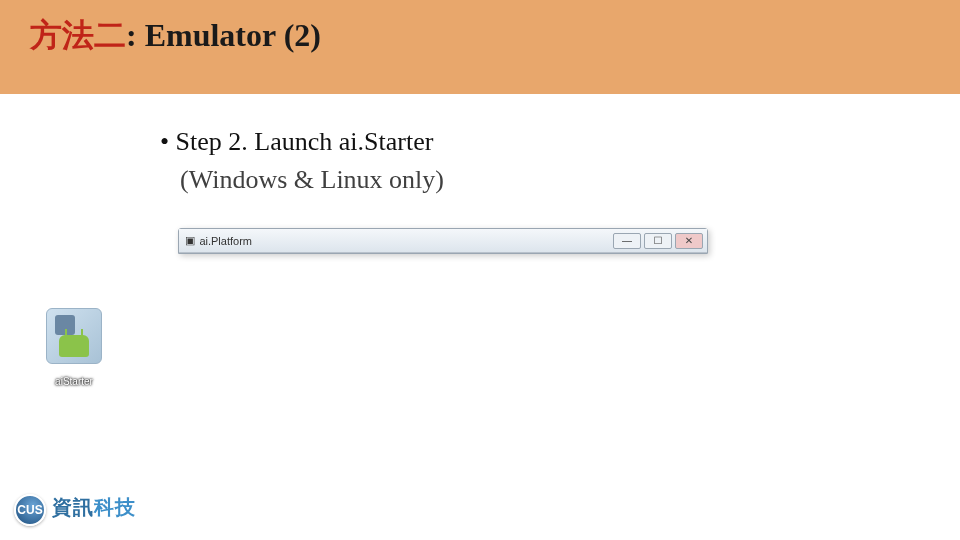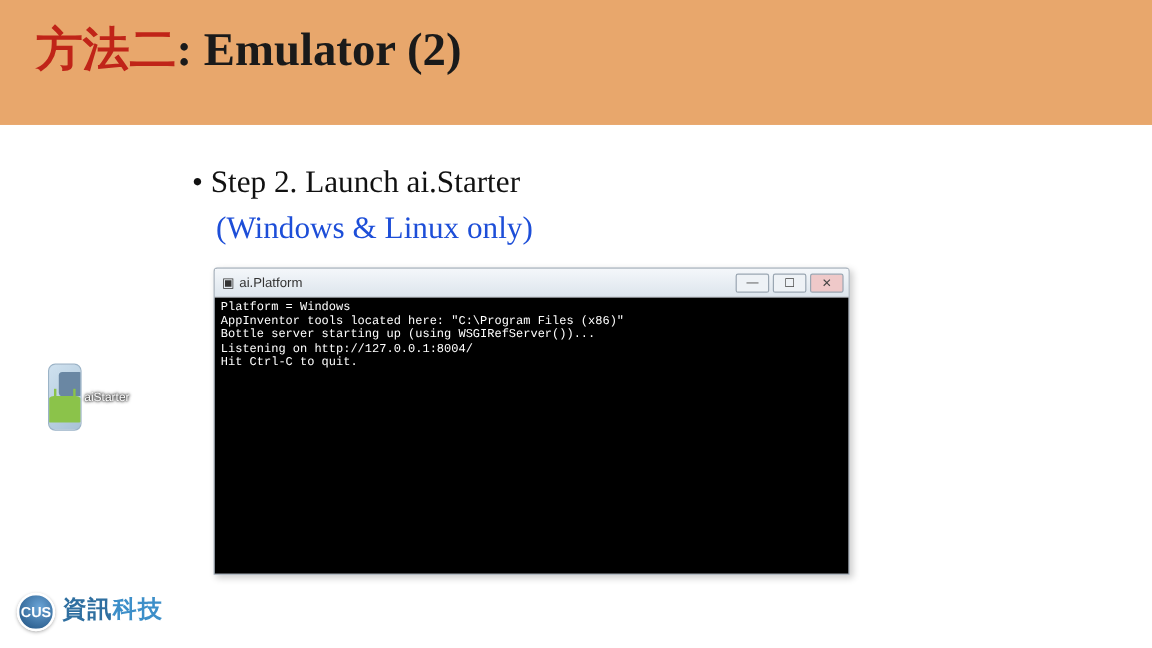--- a/index.html
+++ b/index.html
@@ -18,52 +18,52 @@
     position: relative;
   }
   .header-band::after {
     content: "";
     position: absolute;
     left: 0; right: 0; bottom: 0;
     height: 4px;
     background: #e8a76c;
   }
   .title {
-    font-size: 39px;
+    font-size: 32px;
     font-weight: bold;
   }
   .title .zh { color: #c02418; font-family: "Microsoft JhengHei", "SimHei", sans-serif; }
   .title .en { color: #1a1a1a; }
   .content {
     padding: 30px 32px 0 160px;
   }
   .bullet-line {
     font-size: 26px;
     color: #111;
     line-height: 1.35;
     margin-bottom: 6px;
   }
   .bullet-sub {
     font-size: 26px;
-    color: #1d4ed8;
+    color: #404040;
     padding-left: 20px;
-    margin-bottom: 18px;
+    margin-bottom: 33px;
   }
   .terminal-wrap {
     display: flex;
     align-items: flex-start;
     gap: 90px;
   }
   .desktop-icon {
     width: 68px;
     margin-top: 80px;
     display: flex;
-    flex-direction: row;
+    flex-direction: column;
     align-items: center;
-    gap: 2px;
+    gap: 12px;
     margin-left: -120px;
     justify-content: space-between;
   }
   .desktop-icon .ico-box {
     width: 56px; height: 56px;
     background: linear-gradient(135deg, #cfe1ef, #a8c2d6);
     border-radius: 6px;
     border: 1px solid #9bb3c7;
     position: relative;
     overflow: hidden;
@@ -198,25 +198,20 @@
         <div class="icon-title">
           <span>▣</span>
           <span>ai.Platform</span>
         </div>
         <div class="win-btns">
           <div class="win-btn">—</div>
           <div class="win-btn">☐</div>
           <div class="win-btn close">✕</div>
         </div>
       </div>
-      <div class="cmd-body"><span>Platform = Windows</span>
-<span>AppInventor tools located here: "C:\Program Files (x86)"</span>
-<span>Bottle server starting up (using WSGIRefServer())...</span>
-<span>Listening on http://127.0.0.1:8004/</span>
-<span>Hit Ctrl-C to quit.</span></div>
     </div>
 
   </div>
 </div>
 
 <div class="footer-logo">
   <div class="badge">CUS</div>
   <div class="zhtext">
     <span>資</span>
     <span>訊</span>

